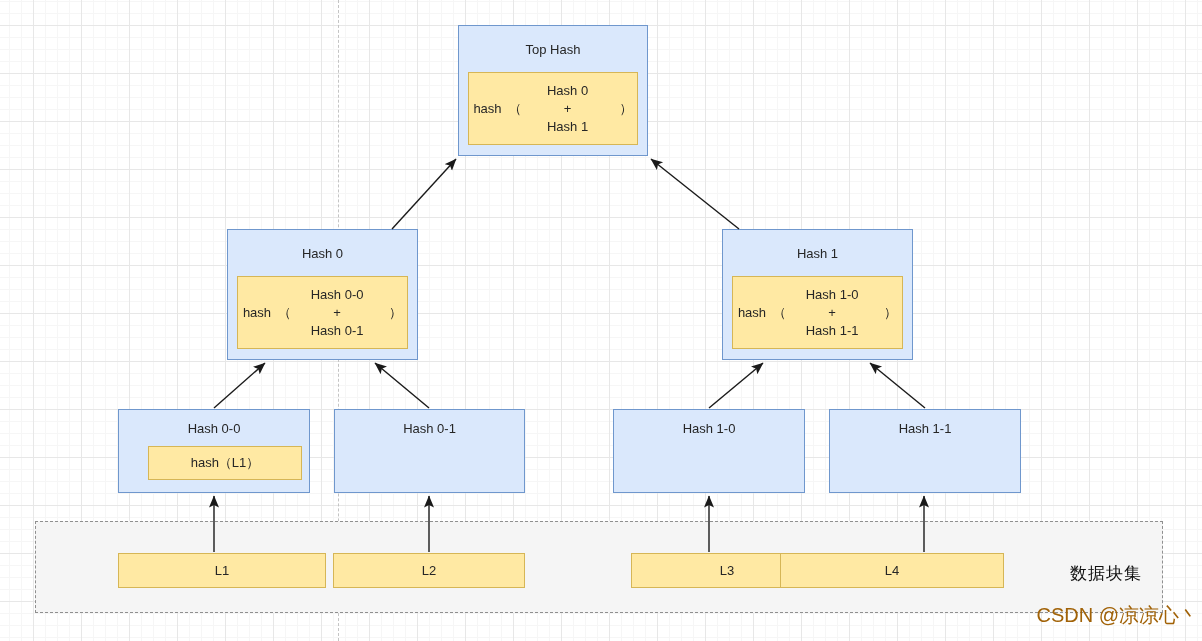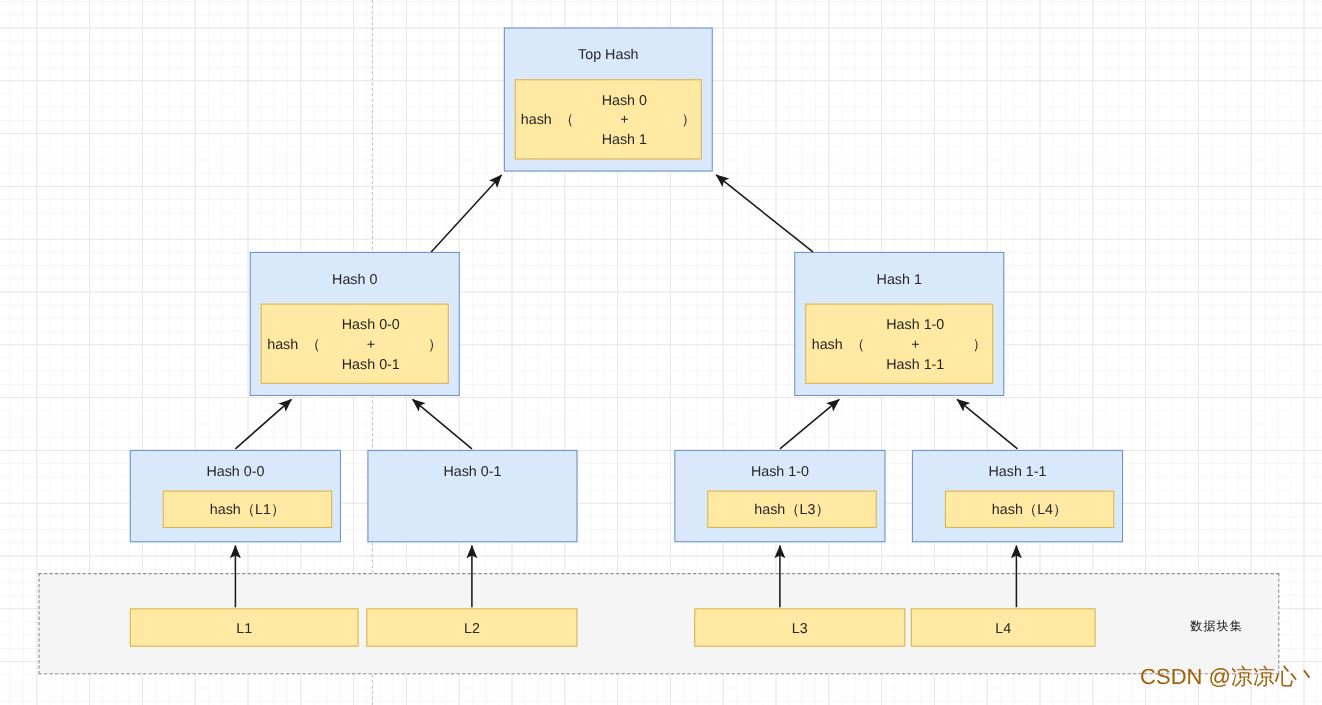--- a/index.html
+++ b/index.html
@@ -55,21 +55,21 @@
     background:#f5f5f5; border:1px dashed #8f8f8f; z-index:1;
   }
   .block {
     position:absolute; top:553px; height:35px; z-index:2;
     background:#ffe9a3; border:1px solid #d6b656;
     display:flex; align-items:center; justify-content:center;
     font-size:13px;
   }
   .container-label {
     position:absolute; left:1040px; top:562px; width:132px; z-index:2;
-    font-size:11px; color:#111; text-align:center; letter-spacing:1px;
+    font-size:17px; color:#111; text-align:center; letter-spacing:1px;
   }
   .watermark {
     position:absolute; right:3px; top:602px; z-index:4;
     font-size:20px; color:#a16207; white-space:nowrap;
   }
 </style>
 </head>
 <body>
 
 <div class="page-divider"></div>
@@ -140,31 +140,25 @@
   <div class="node-title">Hash 0-0</div>
   <div class="inner">
       <span class="formula">hash（L1）</span>
     </div>
 </div>
 <div class="node leaf" style="left:334px;top:409px;width:191px;height:84px;">
   <div class="node-title">Hash 0-1</div>
 </div>
 <div class="node leaf" style="left:613px;top:409px;width:192px;height:84px;">
   <div class="node-title">Hash 1-0</div>
-  <div class="inner">
-      <span class="formula">hash（L3）</span>
-    </div>
 </div>
 <div class="node leaf" style="left:829px;top:409px;width:192px;height:84px;">
   <div class="node-title">Hash 1-1</div>
-  <div class="inner">
-      <span class="formula">hash（L4）</span>
-    </div>
 </div>
 
 <div class="data-container"></div>
 <div class="block" style="left:118px;width:208px;">L1</div>
 <div class="block" style="left:333px;width:192px;">L2</div>
 <div class="block" style="left:613px;width:192px;margin-left:18px;">L3</div>
-<div class="block" style="left:828px;width:168px;">L4</div>
+<div class="block" style="left:780px;width:224px;">L4</div>
 <div class="container-label">数据块集</div>
 
 <div class="watermark">CSDN @凉凉心丶</div>
 
 </body></html>

